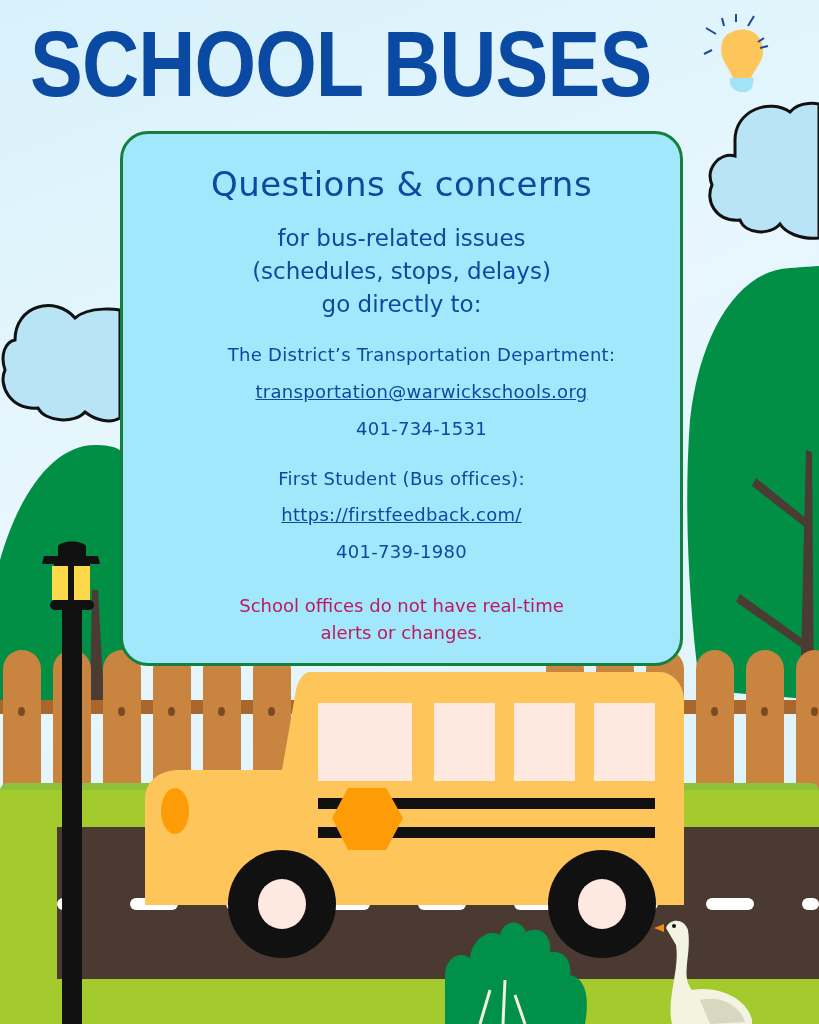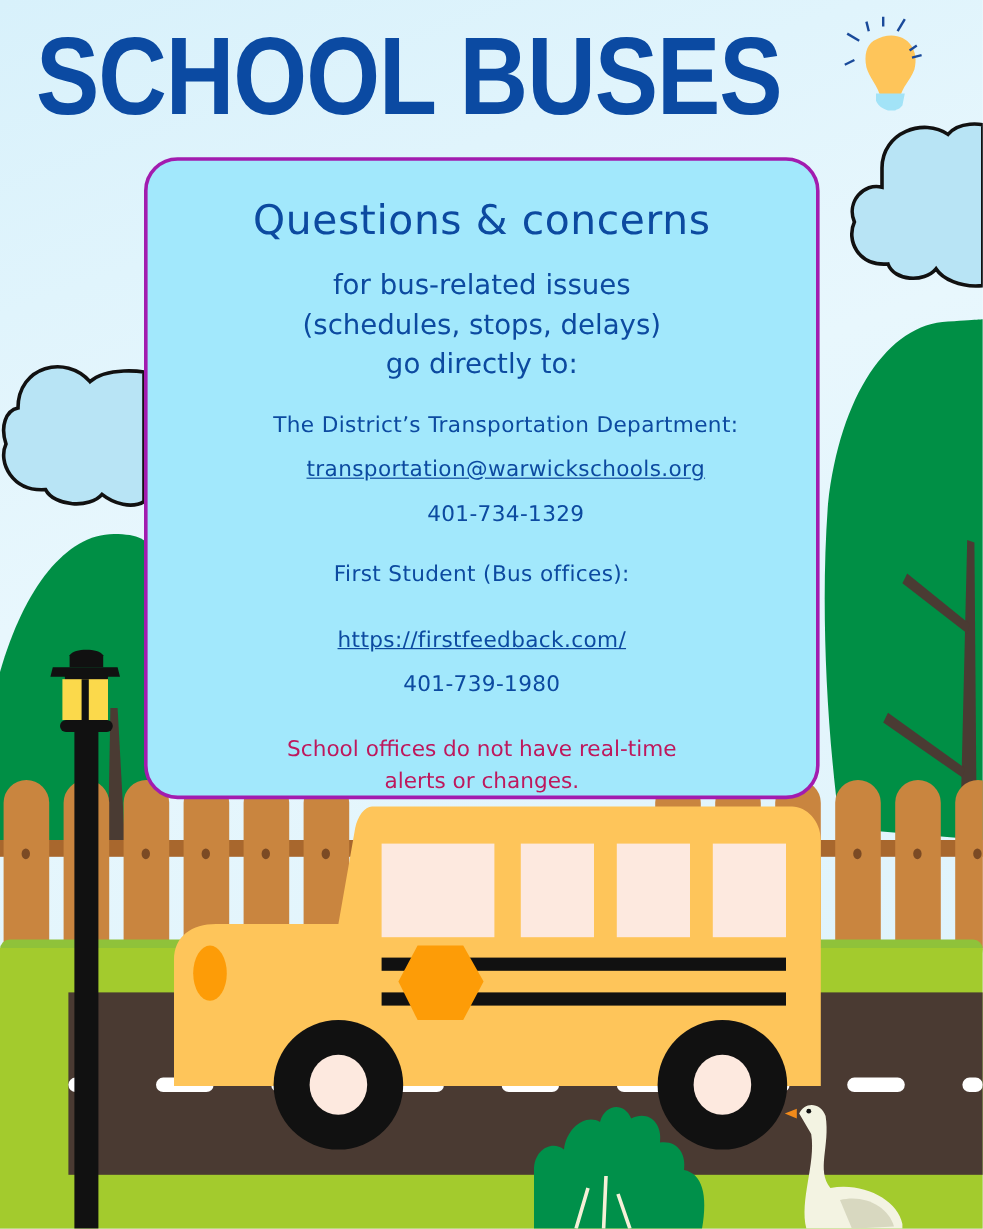--- a/index.html
+++ b/index.html
@@ -12,21 +12,21 @@
   .abs { position: absolute; }
   .title {
     position: absolute; left: 30px; top: 18px; width: 660px;
     font-family: "Liberation Sans", sans-serif;
     font-weight: bold; font-size: 92px; letter-spacing: -1px;
     color: #0b4aa2; transform: scaleX(0.86); transform-origin: left top;
     white-space: nowrap; line-height: 1;
   }
   .card {
     position: absolute; left: 120px; top: 131px; width: 563px; height: 535px;
-    background: #a2e8fc; border: 3px solid #a21caf; border-radius: 28px;
+    background: #a2e8fc; border: 3px solid #15803d; border-radius: 28px;
     text-align: center; color: #0c4aa0; z-index: 5;
   }
   .card .heading { font-size: 34px; margin-top: 30px; letter-spacing: 0.5px; }
   .card .sub { font-size: 23px; line-height: 33px; margin-top: 18px; }
   .card .line { font-size: 18px; line-height: 32px; letter-spacing: 0.3px; }
   .card .link { text-decoration: underline; cursor: pointer; }
   .card .note { color: #be185d; font-size: 18px; line-height: 27px; margin-top: 24px; }
   .fence-picket {
     position: absolute; width: 38px; background: #c9853f;
     border-radius: 19px 19px 0 0;
@@ -135,25 +135,25 @@
 <div class="card">
   <div class="heading">Questions &amp; concerns</div>
   <div class="sub">
     <div>for bus-related issues</div>
     <div>(schedules, stops, delays)</div>
     <div>go directly to:</div>
   </div>
   <div style="margin-top:18px;padding-left:40px;">
     <div class="line">The District’s Transportation Department:</div>
     <div class="line" style="margin-top:5px;"><a class="link">transportation@warwickschools.org</a></div>
-    <div class="line" style="margin-top:5px;">401-734-1329</div>
+    <div class="line" style="margin-top:5px;">401-734-1531</div>
   </div>
   <div style="margin-top:18px;">
     <div class="line">First Student (Bus offices):</div>
-    <div class="line" style="margin-top:23px;"><a class="link">https://firstfeedback.com/</a></div>
+    <div class="line" style="margin-top:4px;"><a class="link">https://firstfeedback.com/</a></div>
     <div class="line" style="margin-top:5px;">401-739-1980</div>
   </div>
   <div class="note">
     <div>School offices do not have real-time</div>
     <div>alerts or changes.</div>
   </div>
 </div>
 
 <svg class="abs" style="left:0;top:0;z-index:6" width="819" height="1024" viewBox="0 0 819 1024">
   <g>

